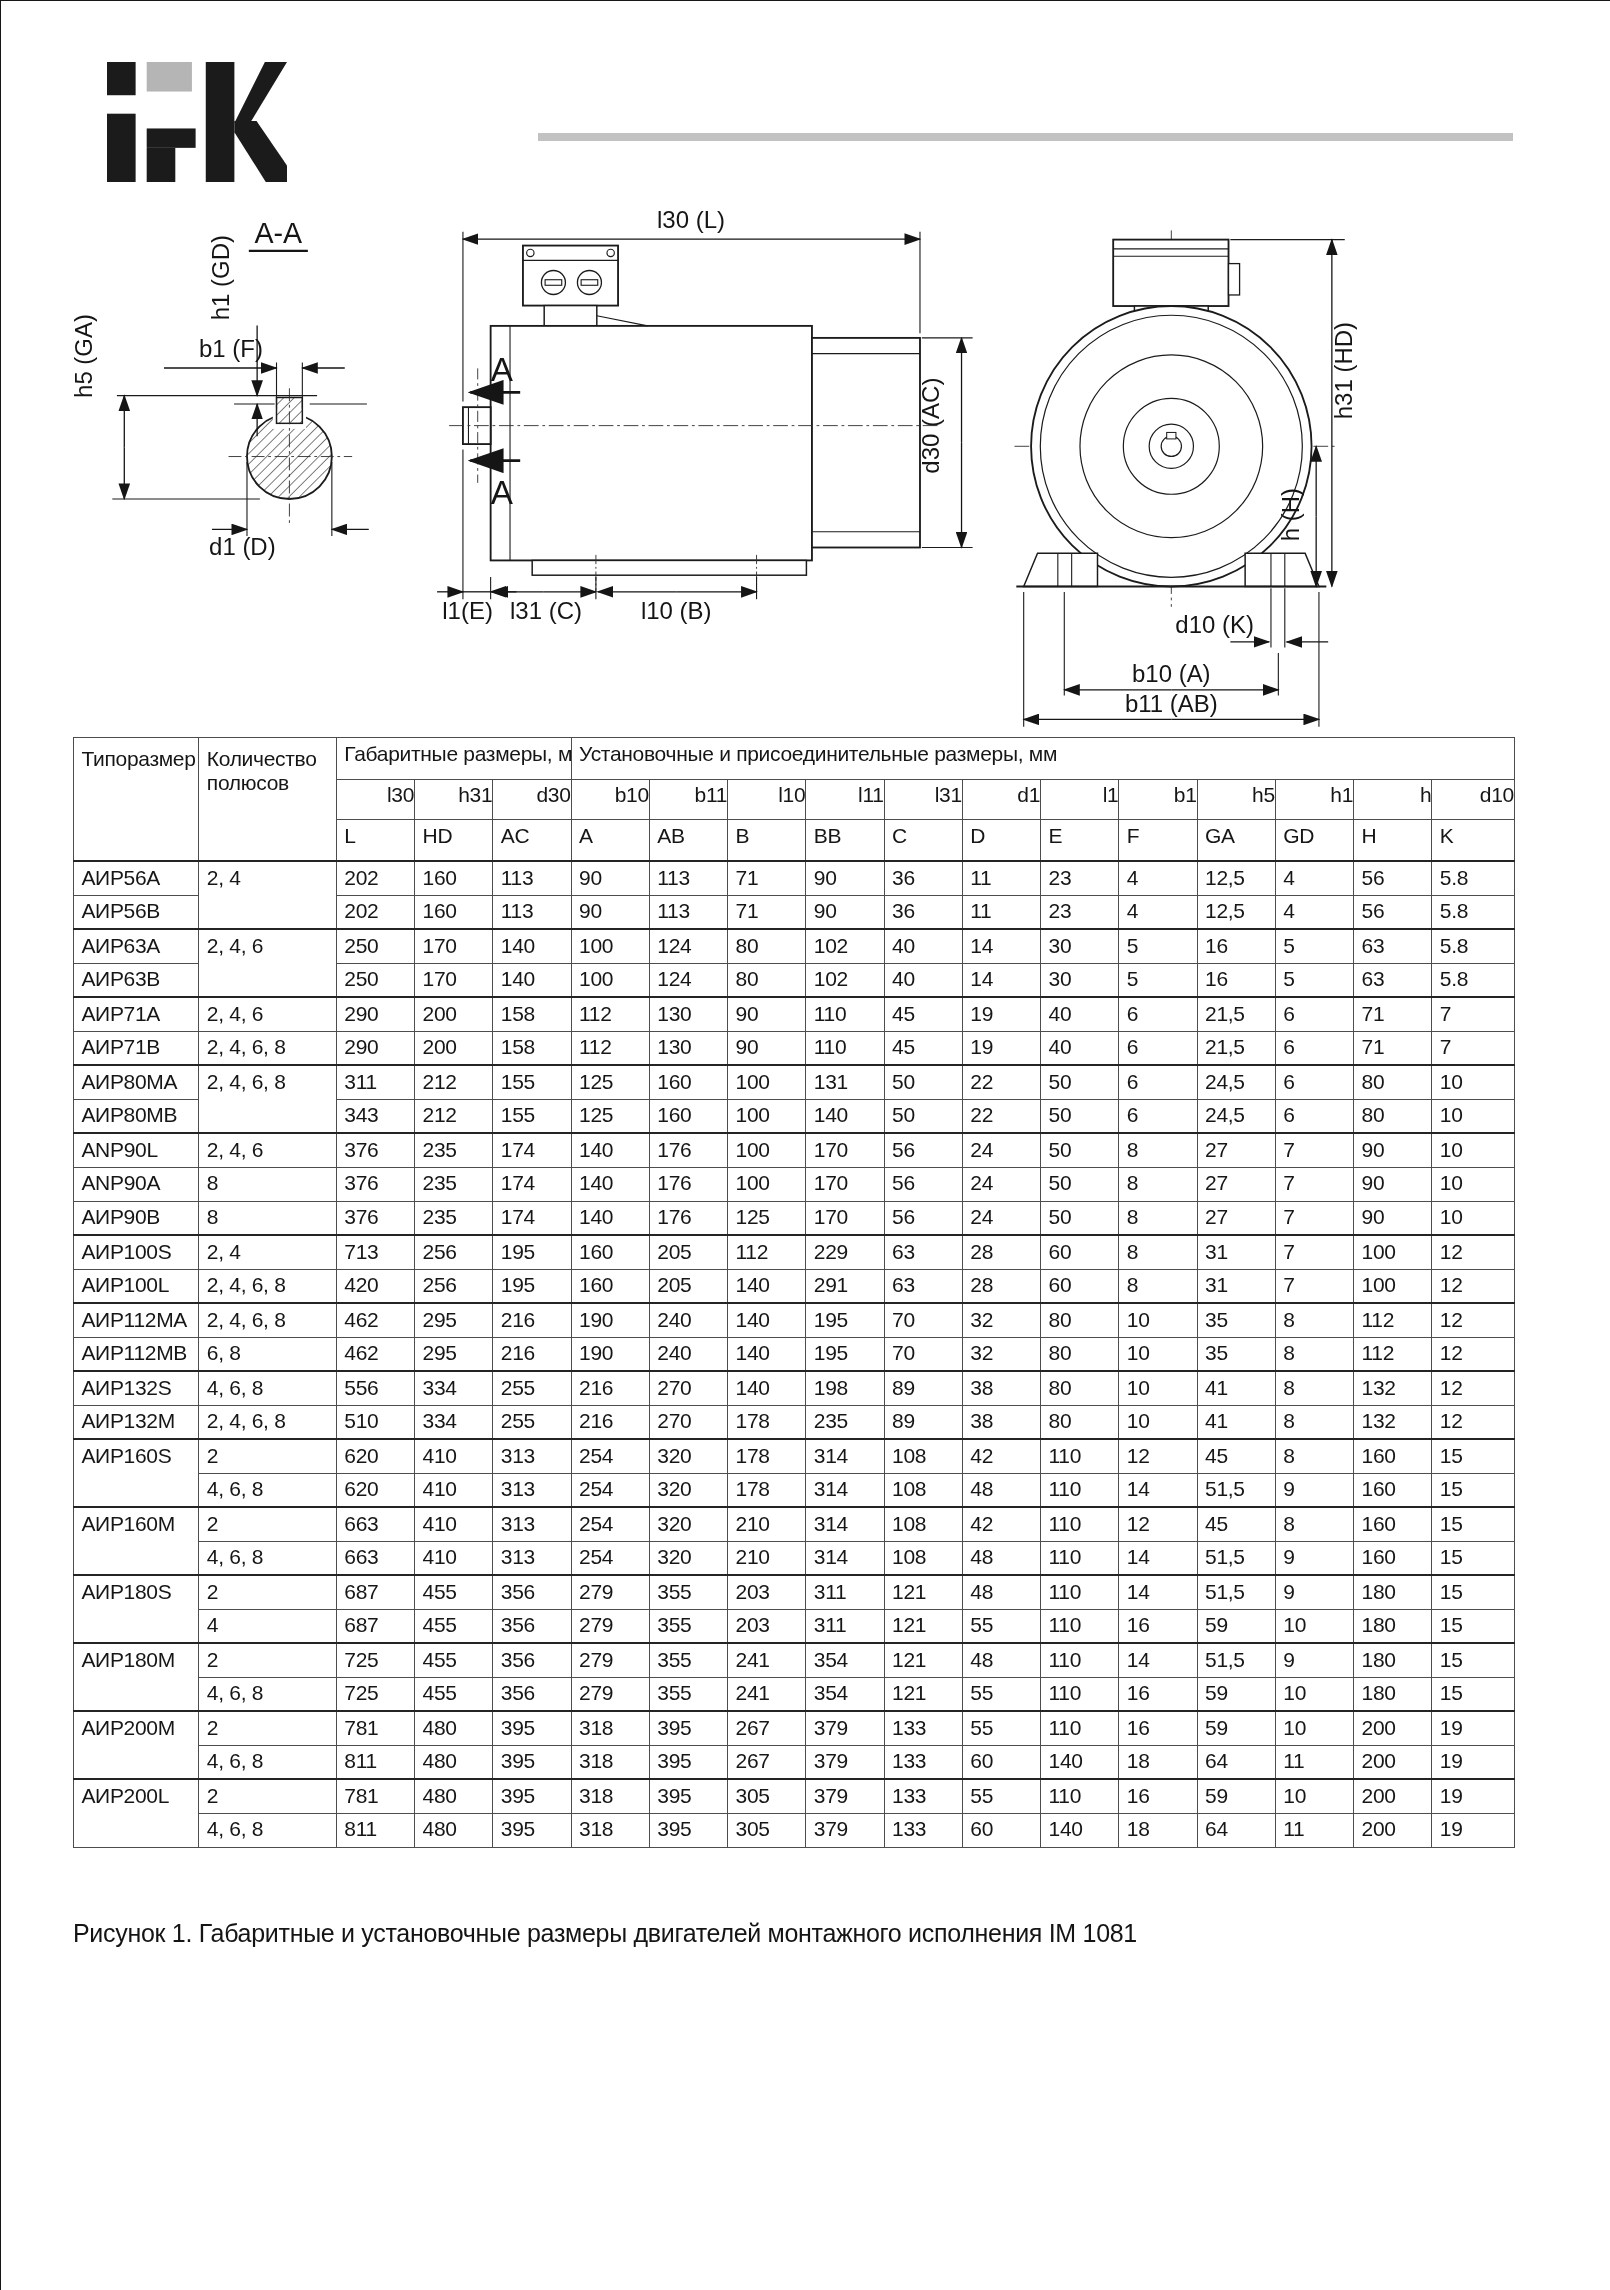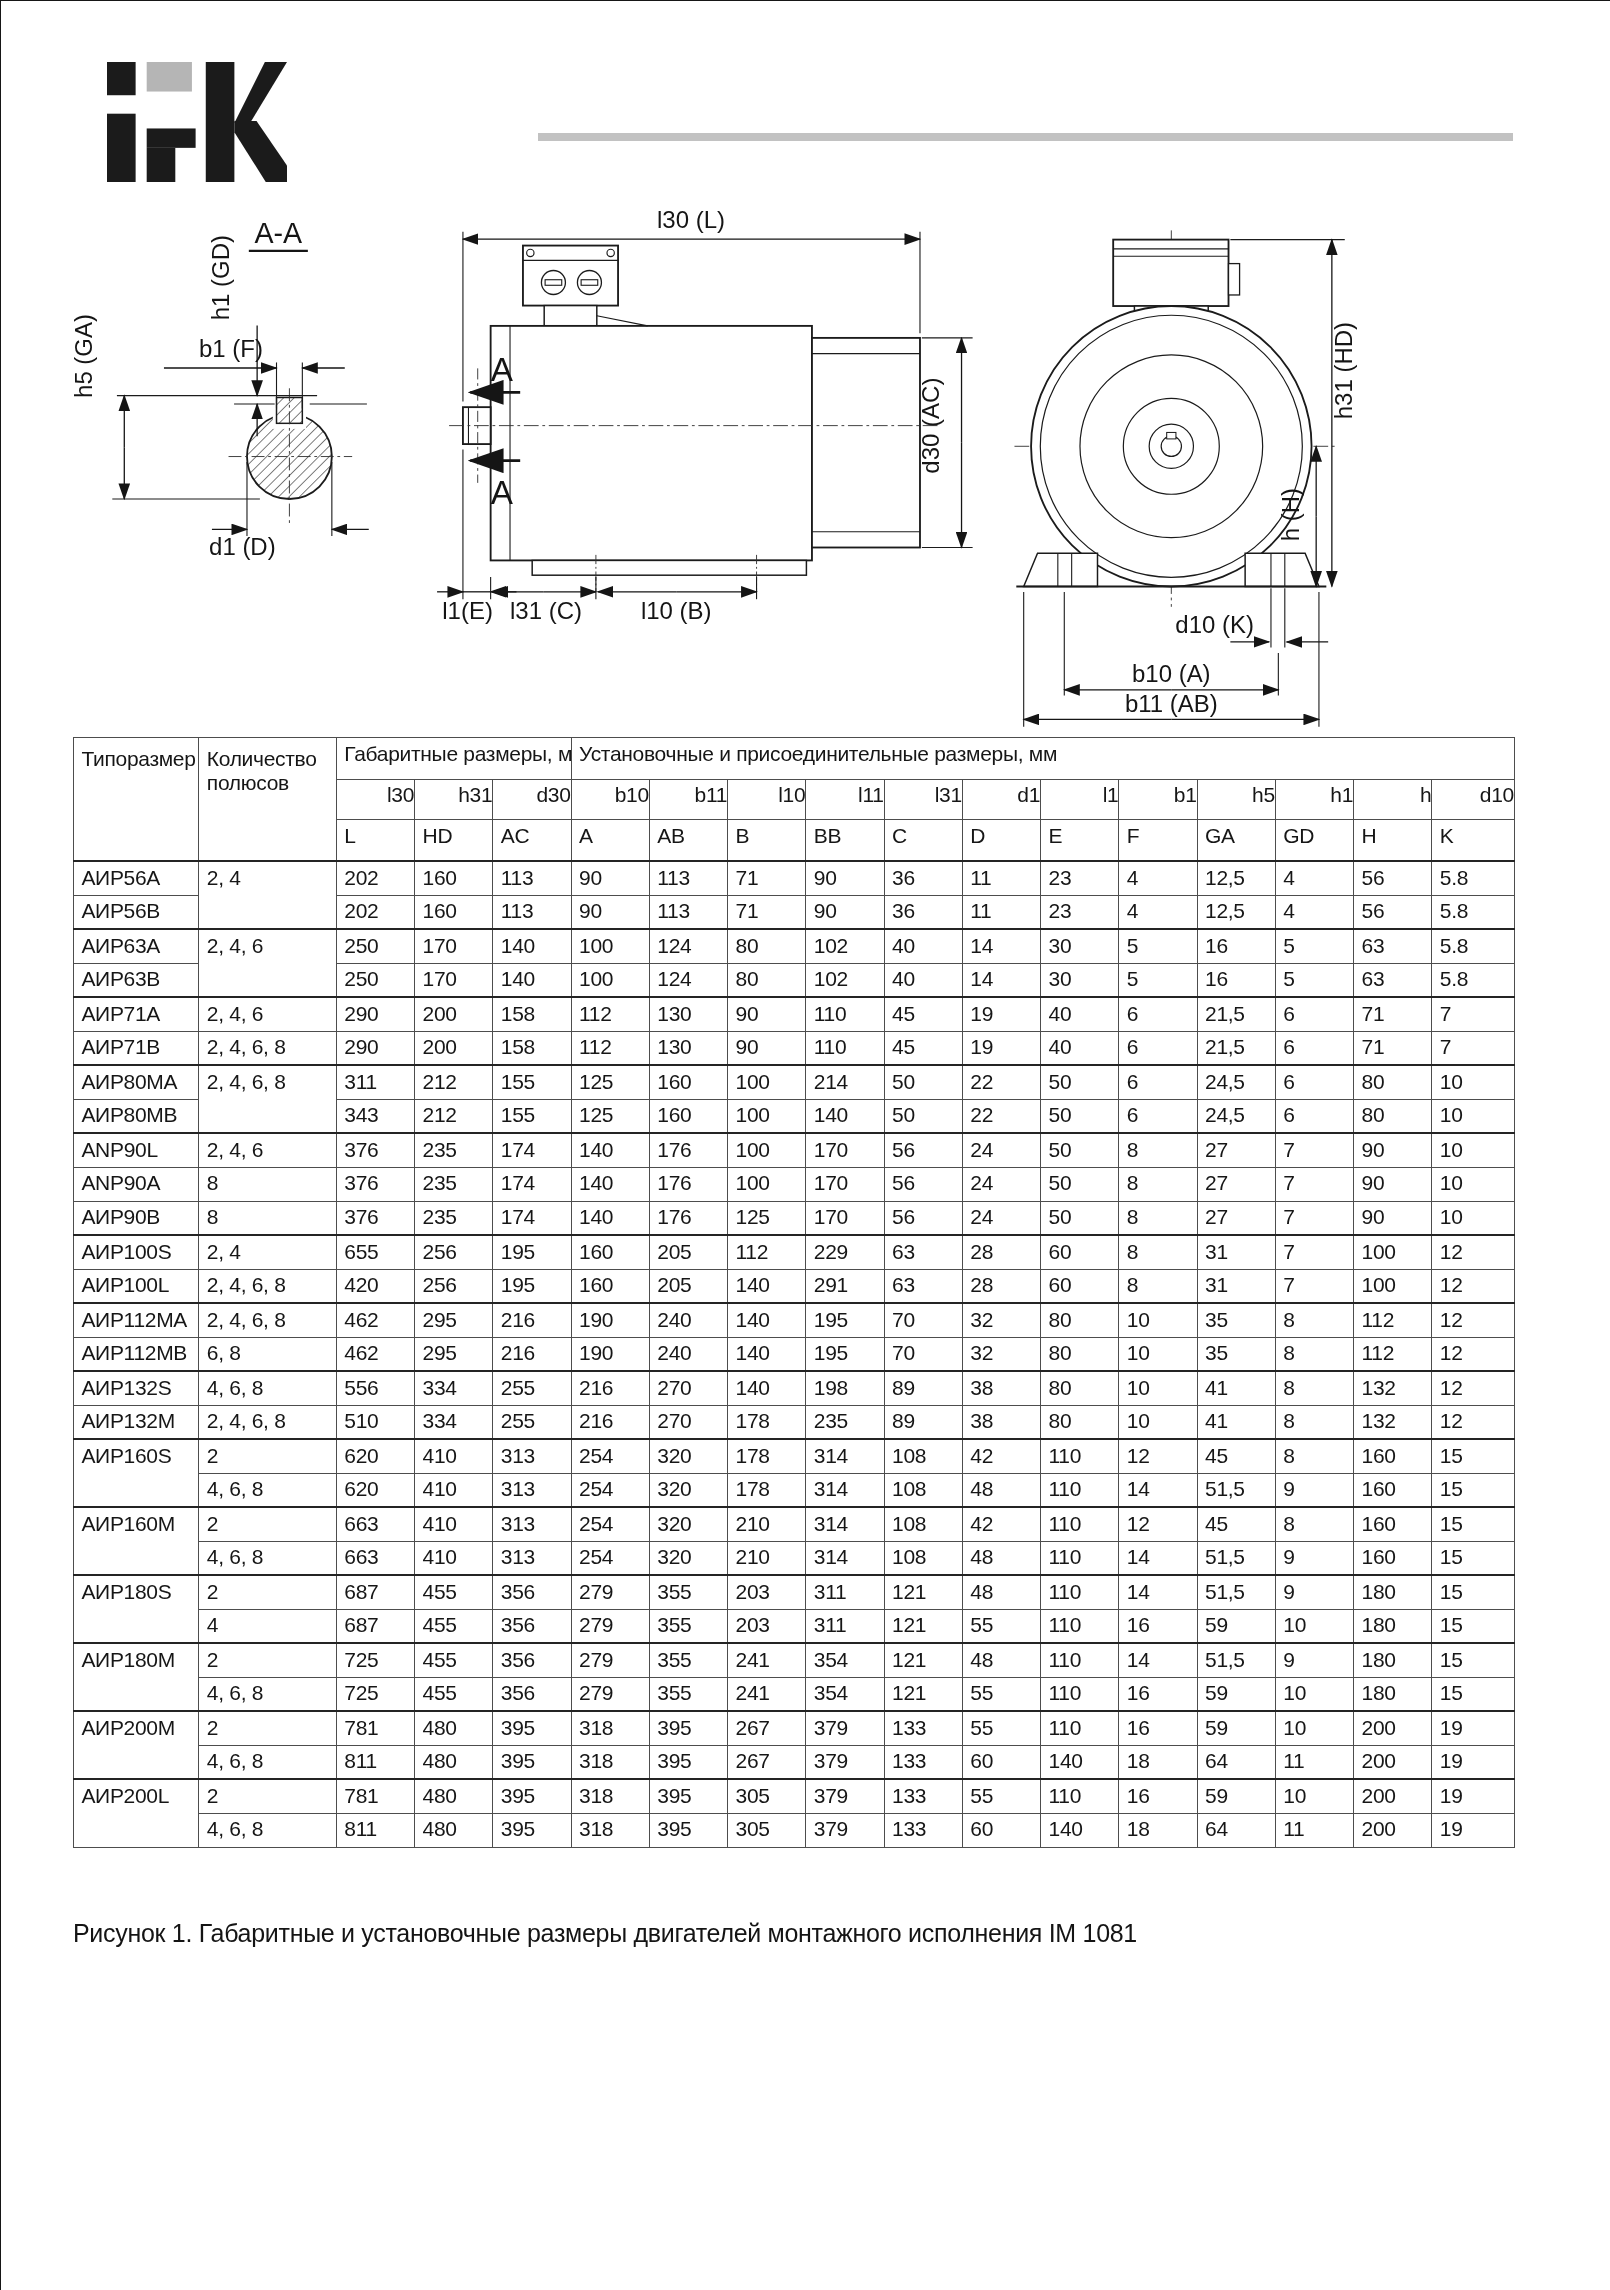--- a/index.html
+++ b/index.html
@@ -402,21 +402,21 @@
         </tr>
         <tr class="gs">
           <td>АИР80МА</td>
           <td rowspan="2">2, 4, 6, 8</td>
           <td>311</td>
           <td>212</td>
           <td>155</td>
           <td>125</td>
           <td>160</td>
           <td>100</td>
-          <td>214</td>
+          <td>131</td>
           <td>50</td>
           <td>22</td>
           <td>50</td>
           <td>6</td>
           <td>24,5</td>
           <td>6</td>
           <td>80</td>
           <td>10</td>
         </tr>
         <tr>
@@ -490,21 +490,21 @@
           <td>50</td>
           <td>8</td>
           <td>27</td>
           <td>7</td>
           <td>90</td>
           <td>10</td>
         </tr>
         <tr class="gs">
           <td>АИР100S</td>
           <td>2, 4</td>
-          <td>655</td>
+          <td>713</td>
           <td>256</td>
           <td>195</td>
           <td>160</td>
           <td>205</td>
           <td>112</td>
           <td>229</td>
           <td>63</td>
           <td>28</td>
           <td>60</td>
           <td>8</td>

